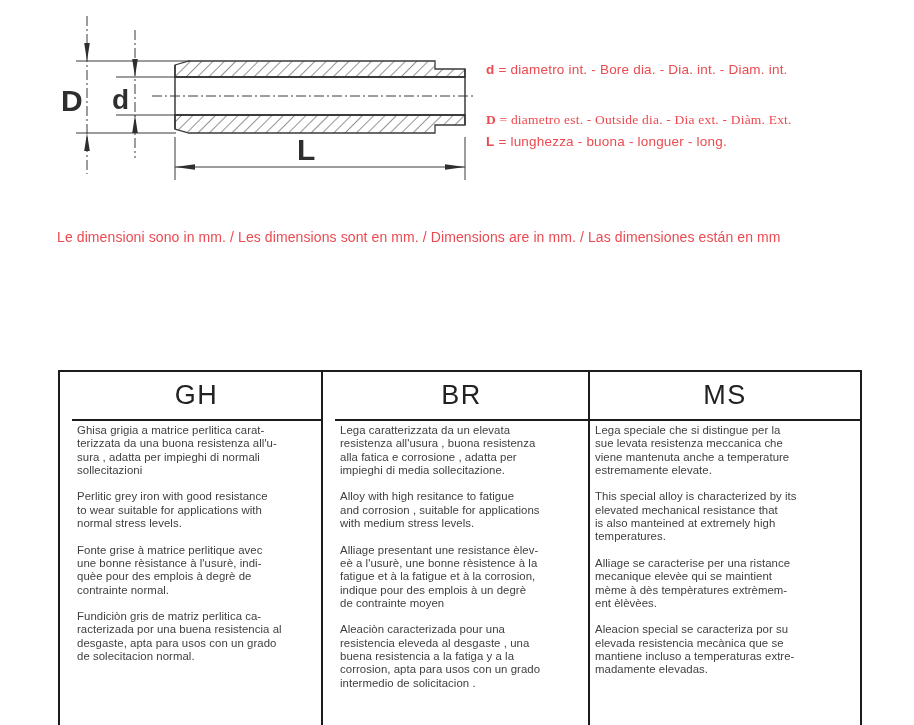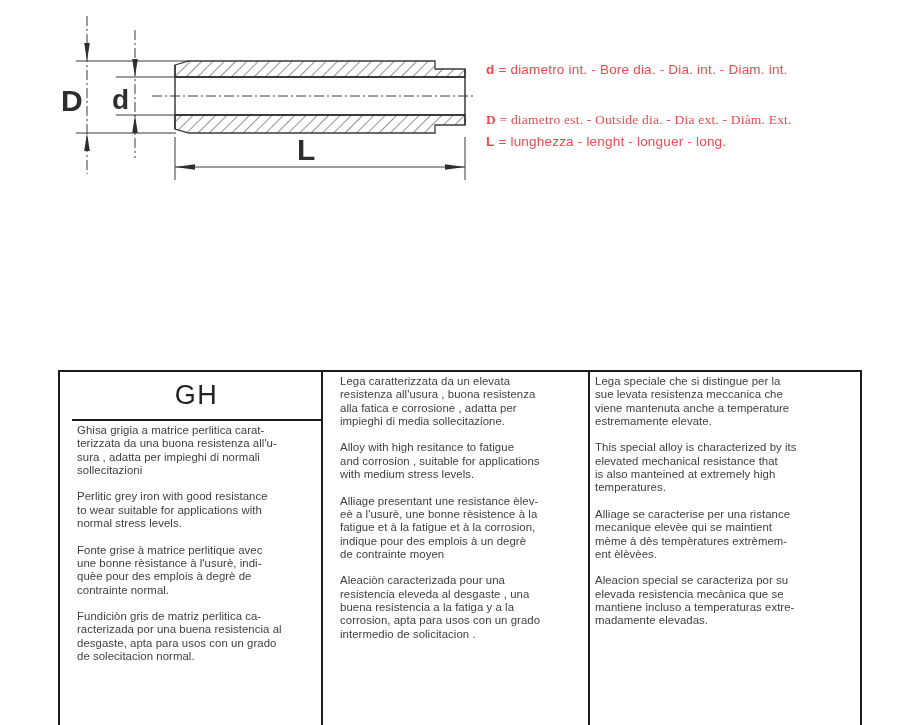--- a/index.html
+++ b/index.html
@@ -88,23 +88,24 @@
   <div class="legend-line legend-d">
     <span class="sym">d</span>
     <span>= diametro int. - Bore dia. - Dia. int. - Diam. int.</span>
   </div>
   <div class="legend-line legend-D">
     <span class="sym">D</span>
     <span>= diametro est. - Outside dia. - Dia ext. - Diàm. Ext.</span>
   </div>
   <div class="legend-line legend-L">
     <span class="sym">L</span>
-    <span>= lunghezza - lenght - longuer - long.</span>
+    <span>= lunghezza - buona - longuer - long.</span>
   </div>
 
+  <div class="note">Le dimensioni sono in mm. / Les dimensions sont en mm. / Dimensions are in mm. / Las dimensiones están en mm</div>
 
   <div class="mtable">
     <div class="mcol">
       <div class="mhead">GH</div>
       <div class="mbody">Ghisa grigia a matrice perlitica carat-
 terizzata da una buona resistenza all'u-
 sura , adatta per impieghi di normali
 sollecitazioni
 
 Perlitic grey iron with good resistance
@@ -115,20 +116,21 @@
 une bonne rèsistance à l'usurè, indi-
 quèe pour des emplois à degrè de
 contrainte normal.
 
 Fundiciòn gris de matriz perlitica ca-
 racterizada por una buena resistencia al
 desgaste, apta para usos con un grado
 de solecitacion normal.</div>
     </div>
     <div class="mcol">
+      <div class="mhead">BR</div>
       <div class="mbody">Lega caratterizzata da un elevata
 resistenza all'usura , buona resistenza
 alla fatica e corrosione , adatta per
 impieghi di media sollecitazione.
 
 Alloy with high resitance to fatigue
 and corrosion , suitable for applications
 with medium stress levels.
 
 Alliage presentant une resistance èlev-
@@ -137,20 +139,21 @@
 indique pour des emplois à un degrè
 de contrainte moyen
 
 Aleaciòn caracterizada pour una
 resistencia eleveda al desgaste , una
 buena resistencia a la fatiga y a la
 corrosion, apta para usos con un grado
 intermedio de solicitacion .</div>
     </div>
     <div class="mcol">
+      <div class="mhead">MS</div>
       <div class="mbody">Lega speciale che si distingue per la
 sue levata resistenza meccanica che
 viene mantenuta anche a temperature
 estremamente elevate.
 
 This special alloy is characterized by its
 elevated mechanical resistance that
 is also manteined at extremely high
 temperatures.
 

